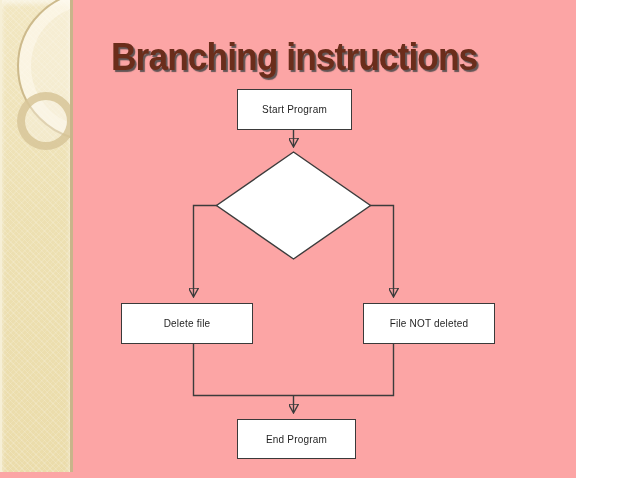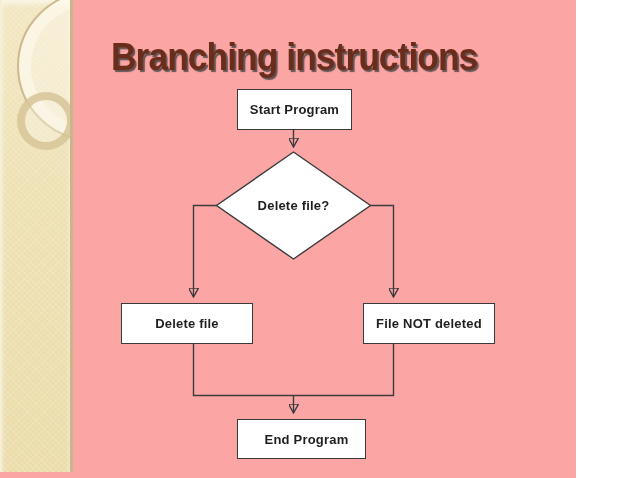--- a/index.html
+++ b/index.html
@@ -38,28 +38,28 @@
     text-shadow:2px 2px 1px rgba(70,70,70,0.85);
     transform:scaleX(0.93);transform-origin:left top;
     white-space:nowrap;
   }
   
   .flow-lines{position:absolute;left:0;top:0;z-index:2;}
   .flow-lines path{stroke:#3C3C3C;stroke-width:1.4;fill:none;}
   .flow-lines .diamond{fill:#ffffff;stroke:#3C3C3C;stroke-width:1.4;}
   .node{
     position:absolute;z-index:3;display:flex;align-items:center;justify-content:center;
-    font-size:13px;font-weight:700;color:#1F1F1F;letter-spacing:0.2px;
+    font-size:10px;font-weight:400;color:#1F1F1F;letter-spacing:0.2px;
     text-align:center;
   }
   .box{background:#ffffff;border:1.5px solid #3A3A3A;}
   .node-start{left:237px;top:89px;width:113px;height:39px;}
   .node-yes{left:121px;top:303px;width:130px;height:39px;}
   .node-no{left:330px;top:303px;width:130px;height:39px;margin-left:33px;}
-  .node-end{left:237px;top:419px;width:117px;height:38px;padding-left:10px;}
+  .node-end{left:237px;top:419px;width:117px;height:38px;}
   .node-decision{left:230px;top:193px;width:127px;height:24px;background:transparent;}
 </style>
 </head>
 <body>
 
 <div class="slide">
 
   <div class="sidebar">
     <div class="circle-big"></div>
     <div class="ring"></div>
@@ -83,23 +83,20 @@
     <path d="M193.5,342.5 L193.5,395.5 L393.5,395.5 L393.5,342.5"></path>
     <path d="M293.5,395.5 L293.5,412" marker-end="url(#arw)"></path>
 
     <polygon class="diamond" points="293.5,152 370.5,205.5 293.5,259 216.5,205.5"></polygon>
   </svg>
 
   <div class="node box node-start">
     <span>Start Program</span>
   </div>
 
-  <div class="node node-decision">
-    <span>Delete file?</span>
-  </div>
 
   <div class="node box node-yes">
     <span>Delete file</span>
   </div>
 
   <div class="node box node-no">
     <span>File NOT deleted</span>
   </div>
 
   <div class="node box node-end">

